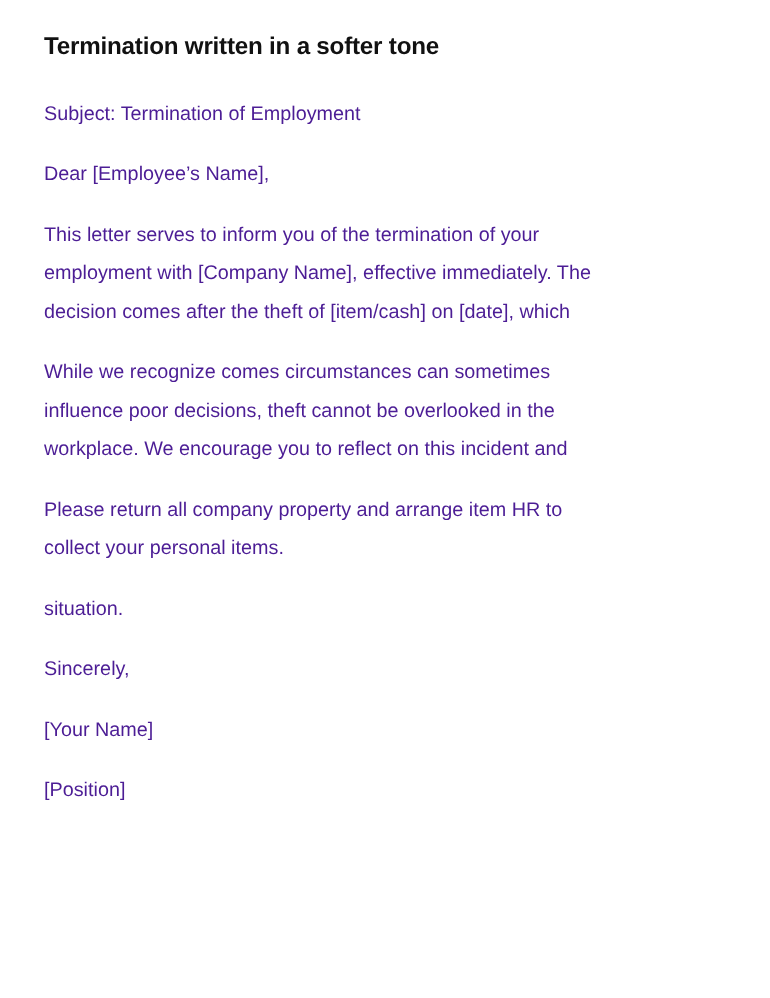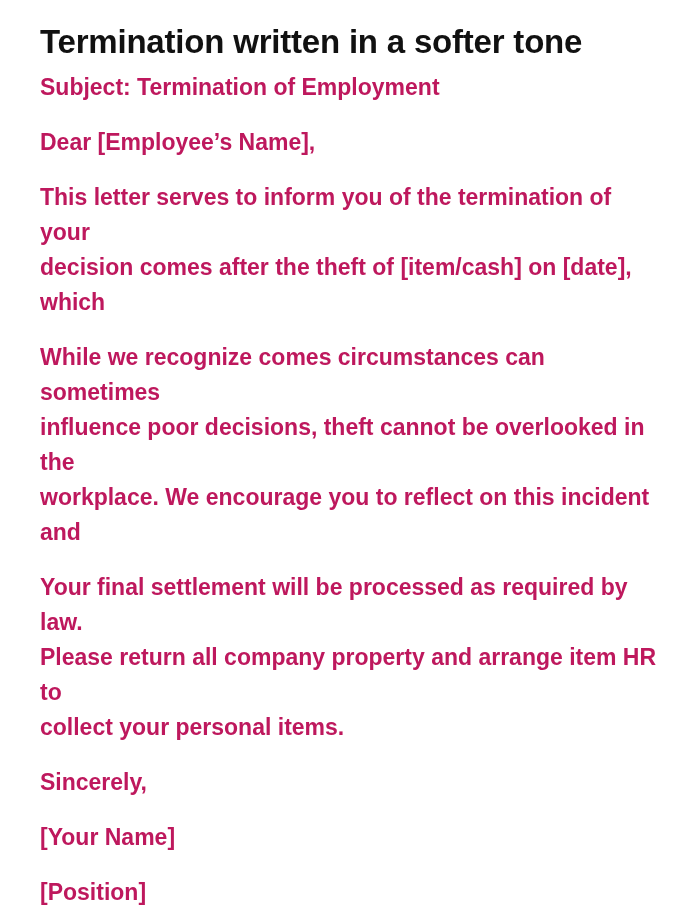--- a/index.html
+++ b/index.html
@@ -15,34 +15,34 @@
     overflow: hidden;
   }
   .page {
     box-sizing: border-box;
     width: 700px;
     height: 907px;
     padding: 26px 40px 20px 40px;
     background: #ffffff;
   }
   .doc-title {
-    margin: 0 0 12px 0;
-    font-size: 33px;
+    margin: 0 0 28px 0;
+    font-size: 22px;
     line-height: 32px;
     font-weight: 700;
     color: #111111;
     letter-spacing: -0.2px;
     font-family: "Liberation Sans", sans-serif;
   }
   .para {
     margin: 0 0 20px 0;
-    font-size: 23px;
+    font-size: 18px;
     line-height: 35px;
-    font-weight: 700;
-    color: #be185d;
+    font-weight: 400;
+    color: #4c1d95;
   }
   .line {
     display: block;
   }
 </style>
 </head>
 <body>
 
 <div class="page">
 
@@ -51,36 +51,37 @@
   <p class="para">
     <span class="line">Subject: Termination of Employment</span>
   </p>
 
   <p class="para">
     <span class="line">Dear [Employee’s Name],</span>
   </p>
 
   <p class="para">
     <span class="line">This letter serves to inform you of the termination of your</span>
+    <span class="line">employment with [Company Name], effective immediately. The</span>
     <span class="line">decision comes after the theft of [item/cash] on [date], which</span>
   </p>
 
   <p class="para">
     <span class="line">While we recognize comes circumstances can sometimes</span>
     <span class="line">influence poor decisions, theft cannot be overlooked in the</span>
     <span class="line">workplace. We encourage you to reflect on this incident and</span>
   </p>
 
   <p class="para">
-    <span class="line">Your final settlement will be processed as required by law.</span>
     <span class="line">Please return all company property and arrange item HR to</span>
     <span class="line">collect your personal items.</span>
   </p>
 
   <p class="para">
+    <span class="line">situation.</span>
   </p>
 
   <p class="para">
     <span class="line">Sincerely,</span>
   </p>
 
   <p class="para">
     <span class="line">[Your Name]</span>
   </p>
 

